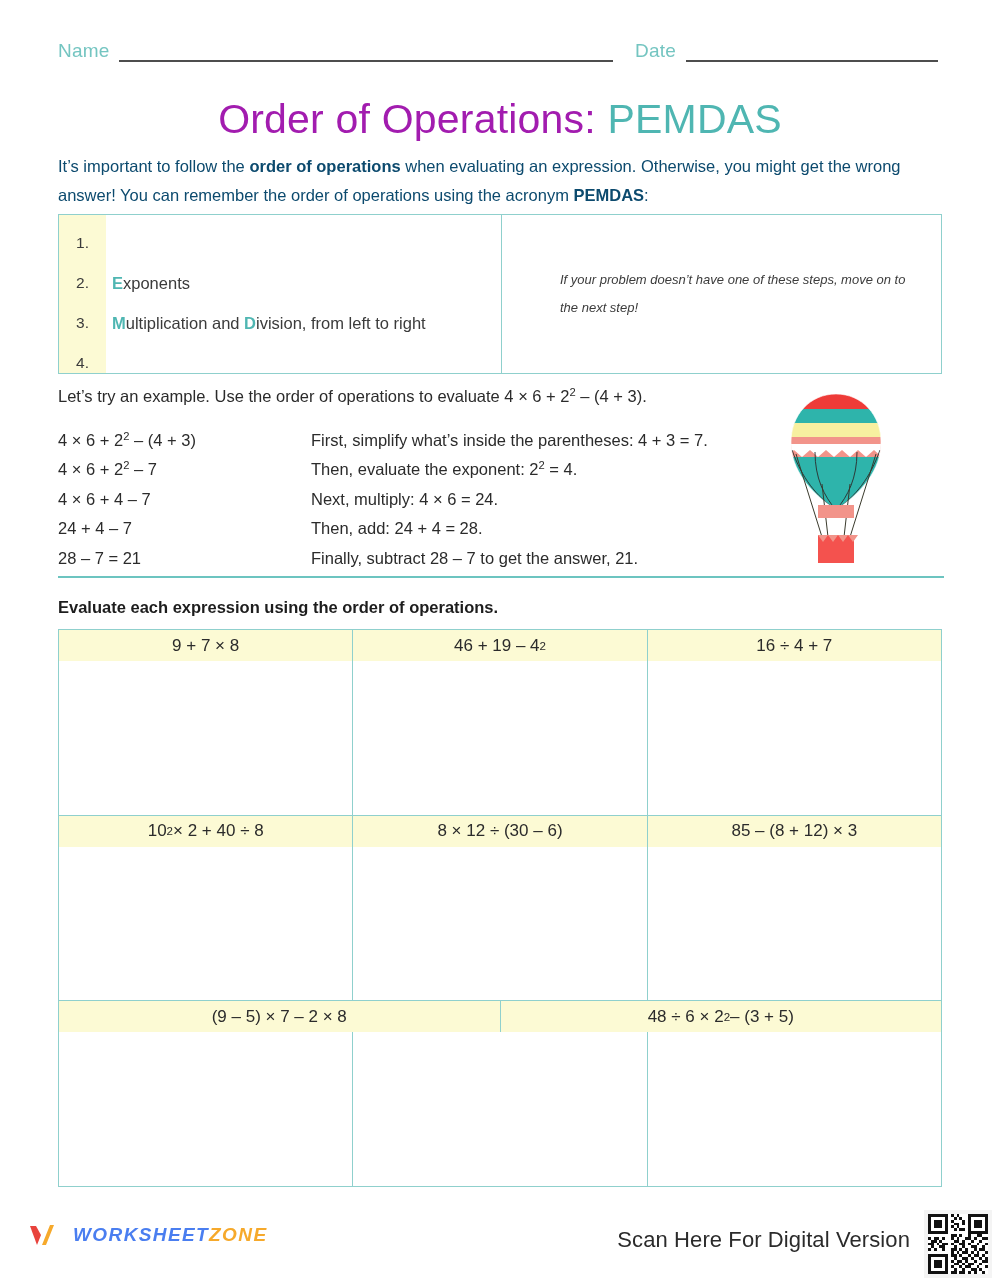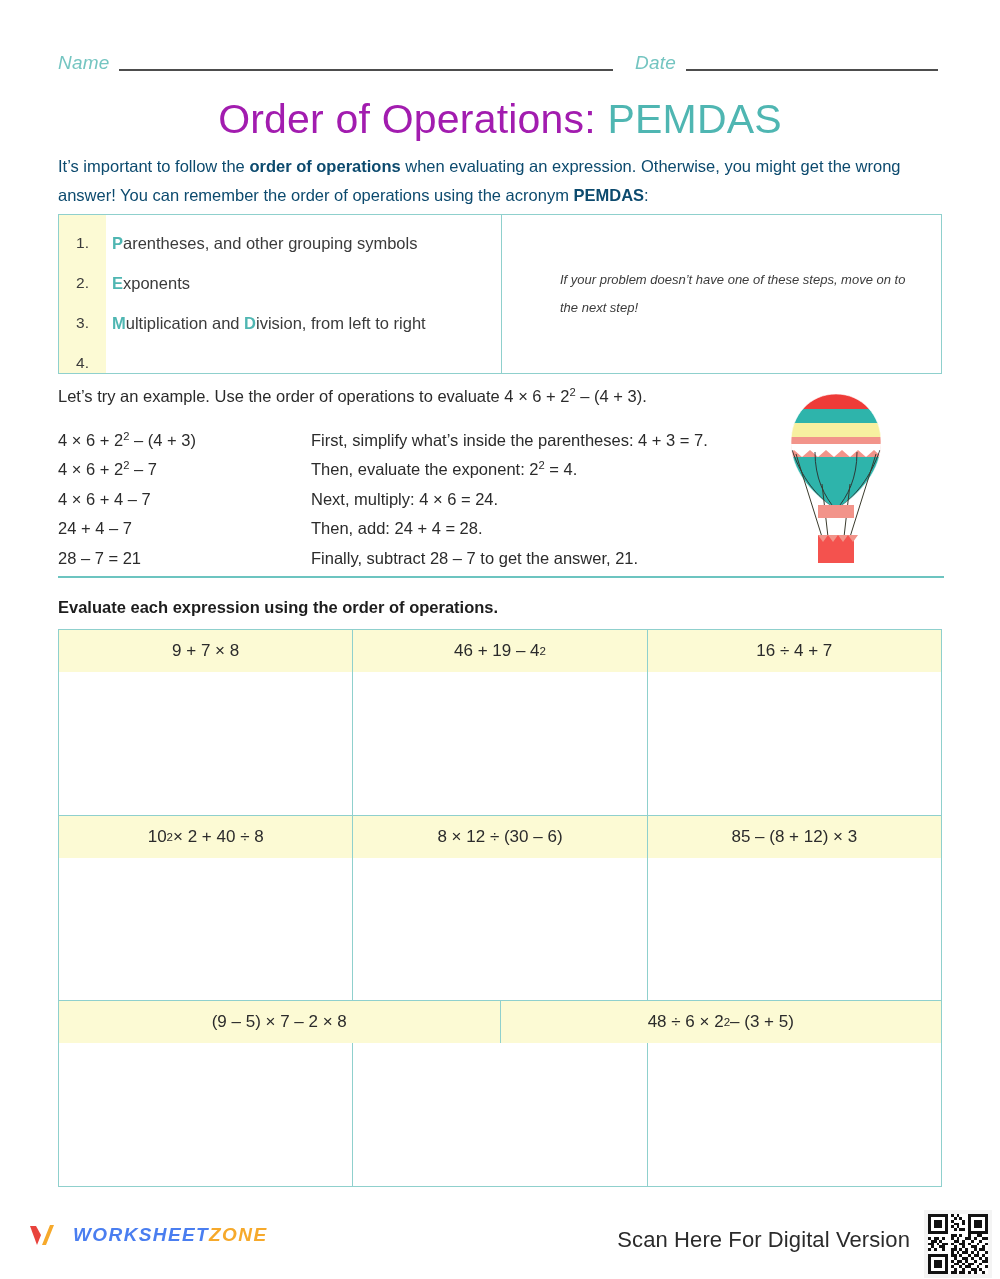--- a/index.html
+++ b/index.html
@@ -11,24 +11,23 @@
     width: 1000px; height: 1279px;
     position: relative;
     font-family: "Liberation Sans", sans-serif;
     color: #2b2b2b;
     overflow: hidden;
   }
   .page { position: absolute; inset: 0; }
 
   
   .namebar {
-    position: absolute; left: 58px; top: 52px; width: 884px;
-    display: flex; align-items: center;
+    position: absolute; left: 58px; top: 40px; width: 884px;
+    display: flex; align-items: flex-end;
     font-size: 19px;
-    font-style: italic;
   }
   .nd-label { color: #74c5c1; font-size: 19px; letter-spacing: .2px; }
   .nd-rule {
     border-bottom: 2px solid #4d4d4d;
     height: 16px;
     margin: 0 4px 0 10px;
   }
   .nd-rule.name { flex: 1 1 auto; }
   .nd-rule.date { width: 252px; flex: 0 0 252px; }
   .nd-label.date { margin-left: 18px; }
@@ -120,21 +119,21 @@
 
   
   .grid {
     position: absolute; left: 58px; top: 629px; width: 884px; height: 558px;
     border: 1.4px solid #8fd0cd;
     display: flex; flex-direction: column;
     background: #fff;
   }
   .grid-row { display: flex; flex-direction: column; flex: 1 1 0; }
   .grid-row + .grid-row { border-top: 1.4px solid #8fd0cd; }
-  .q-strip { display: flex; height: 42px; background: #fcfad4; }
+  .q-strip { display: flex; height: 31px; background: #fcfad4; }
   .a-strip { display: flex; flex: 1 1 auto; background: #ffffff; }
   .q-cell, .a-cell {
     flex: 1 1 0;
     display: flex; align-items: center; justify-content: center;
     font-size: 17px; color: #2b2b2b;
   }
   .q-cell + .q-cell, .a-cell + .a-cell { border-left: 1.4px solid #8fd0cd; }
 
   
   .footer-logo {
@@ -176,21 +175,20 @@
   <div class="intro">
     <span>It’s important to follow the </span><b>order of operations</b><span> when evaluating an expression. Otherwise, you might get the wrong answer! You can remember the order of operations using the acronym </span><b>PEMDAS</b><span>:</span>
   </div>
 
   <div class="pemdas-box">
     <div class="pemdas-left">
       <div class="num-strip"></div>
 
       <div class="prow">
         <span class="pnum">1.</span>
-        <span class="ptext"><span class="cap">P</span><span>arentheses, and other grouping symbols</span></span>
       </div>
 
       <div class="prow">
         <span class="pnum">2.</span>
         <span class="ptext"><span class="cap">E</span><span>xponents</span></span>
       </div>
 
       <div class="prow">
         <span class="pnum">3.</span>
         <span class="ptext"><span class="cap">M</span><span>ultiplication and </span><span class="cap">D</span><span>ivision, from left to right</span></span>

